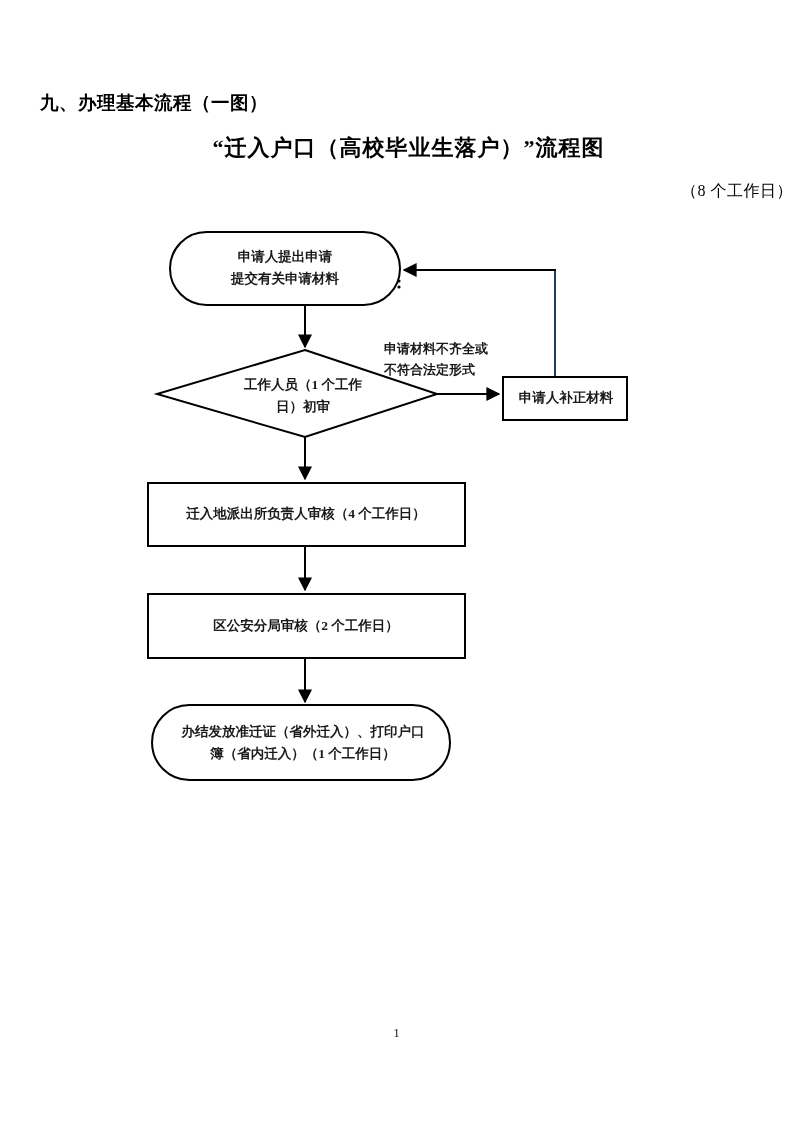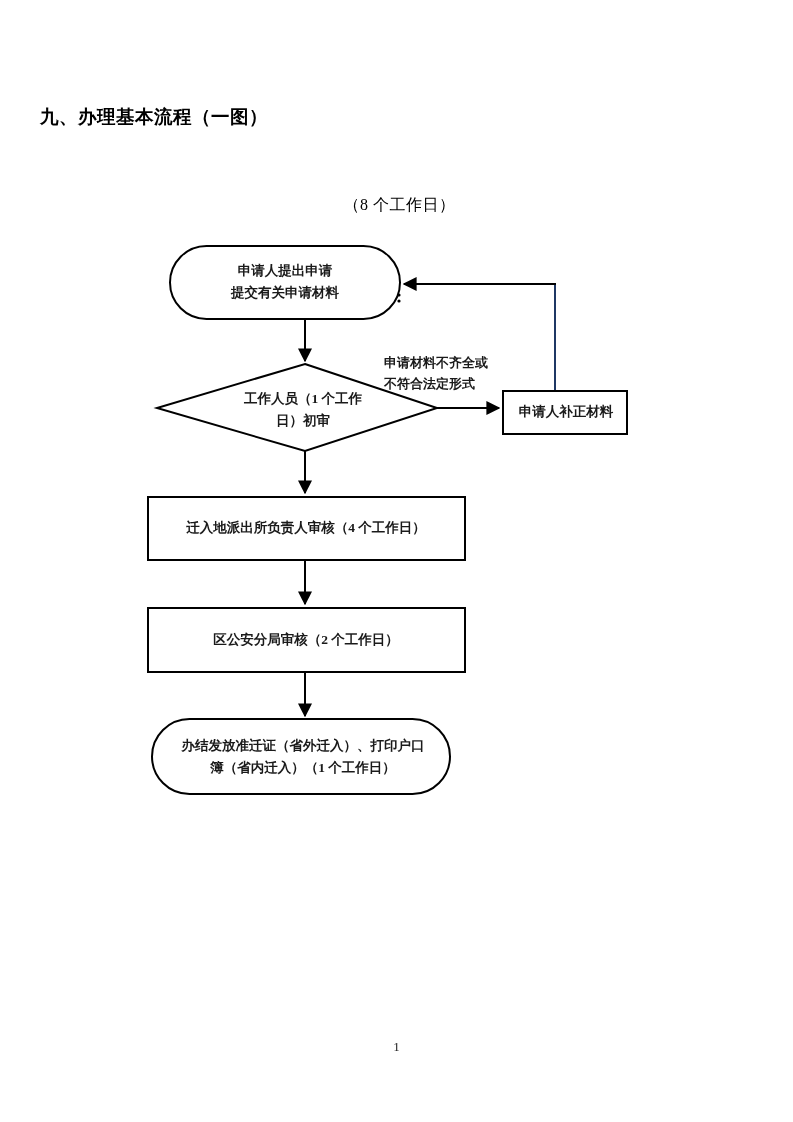--- a/index.html
+++ b/index.html
@@ -11,21 +11,21 @@
     width: 793px;
     height: 1122px;
     position: relative;
     font-family: "Liberation Serif", "DejaVu Serif", serif;
     color: #000000;
     overflow: hidden;
   }
 
   .page {
     position: absolute;
-    left: 0; top: 14px;
+    left: 0; top: 0;
     width: 793px;
     height: 808px;
   }
 
   
   .heading-section {
     position: absolute;
     left: 40px;
     top: 90px;
     font-size: 18.5px;
@@ -46,21 +46,21 @@
     font-weight: bold;
     letter-spacing: 1px;
     white-space: nowrap;
   }
 
   .heading-sub {
     position: absolute;
     left: 0;
     top: 181px;
     width: 793px;
-    text-align: center;
+    text-align: right;
     padding-left: 6px;
     box-sizing: border-box;
     font-size: 16px;
     letter-spacing: 0.5px;
     white-space: nowrap;
   }
 
   
   .flow-wrap {
     position: absolute;
@@ -116,20 +116,21 @@
     color: #222;
   }
 </style>
 </head>
 <body>
 
 <div class="page">
 
   <div class="heading-section">九、办理基本流程（一图）</div>
 
+  <div class="heading-title">“迁入户口（高校毕业生落户）”流程图</div>
 
   <div class="heading-sub">（8 个工作日）</div>
 
   <div class="flow-wrap">
     <svg class="flow-svg" width="793" height="1000" viewBox="0 0 793 1000">
       <defs>
         <marker id="arrow-black" viewBox="0 0 10 10" refX="9" refY="5" markerWidth="7" markerHeight="7" orient="auto-start-reverse">
           <path d="M 0 0 L 10 5 L 0 10 z" fill="#000000"></path>
         </marker>
         <marker id="arrow-black-rev" viewBox="0 0 10 10" refX="9" refY="5" markerWidth="7" markerHeight="7" orient="auto">

